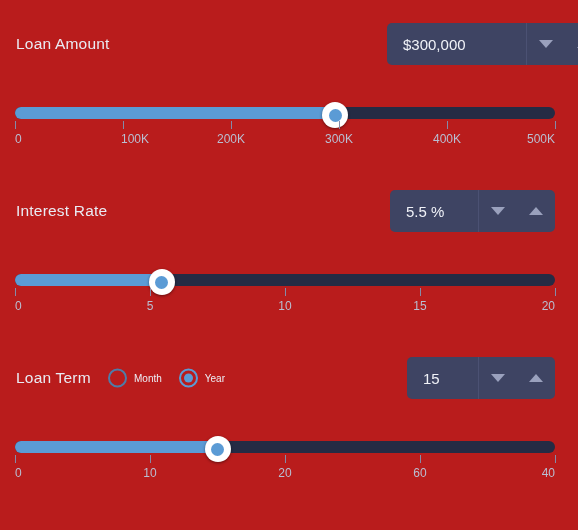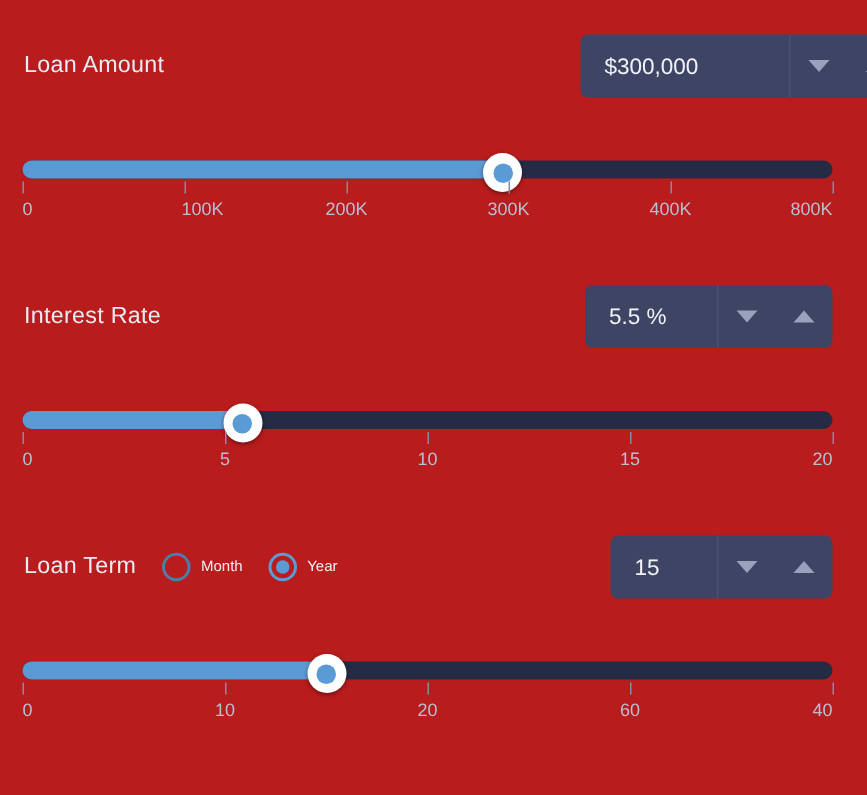--- a/index.html
+++ b/index.html
@@ -239,21 +239,21 @@
         <span class="tick" style="left:40%;"></span>
         <span class="tick" style="left:60%;"></span>
         <span class="tick" style="left:80%;"></span>
         <span class="tick" style="left:100%;"></span>
 
         <span class="tick-label first" style="left:0%;">0</span>
         <span class="tick-label" style="left:20%;margin-left:12px;">100K</span>
         <span class="tick-label" style="left:40%;">200K</span>
         <span class="tick-label" style="left:60%;text-align:right;">300K</span>
         <span class="tick-label" style="left:80%;">400K</span>
-        <span class="tick-label last" style="left:100%;">800K</span>
+        <span class="tick-label last" style="left:100%;">500K</span>
       </div>
     </div>
   </div>
 
   <div class="row" style="top:185px;">
     <div class="row-head">
       <div class="row-label">Interest Rate</div>
 
       <div class="spinner" style="left:390px; width:165px;text-align:right;">
         <div class="spinner-value">5.5 %</div>

